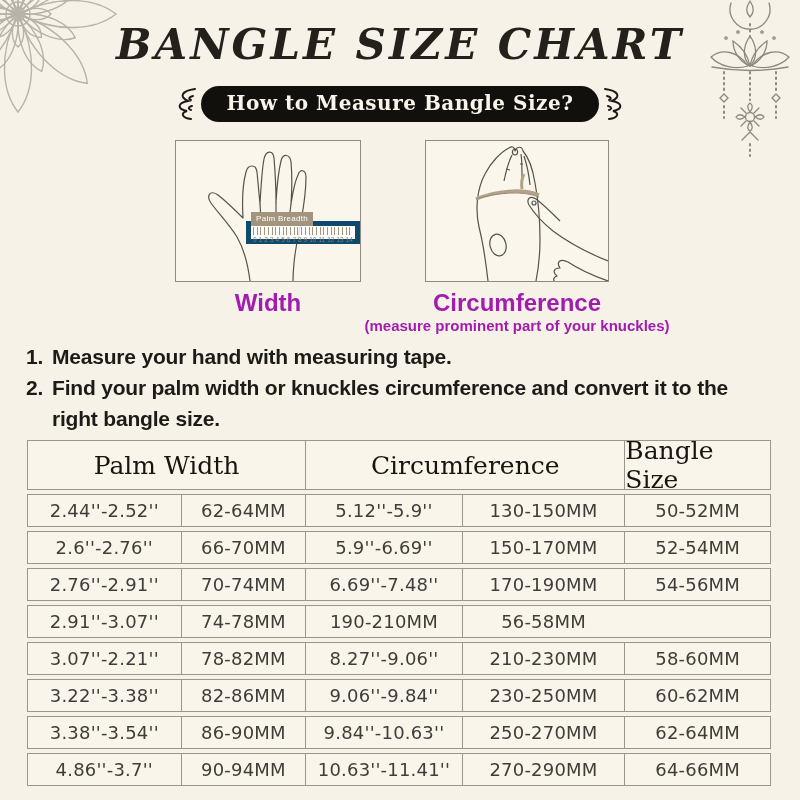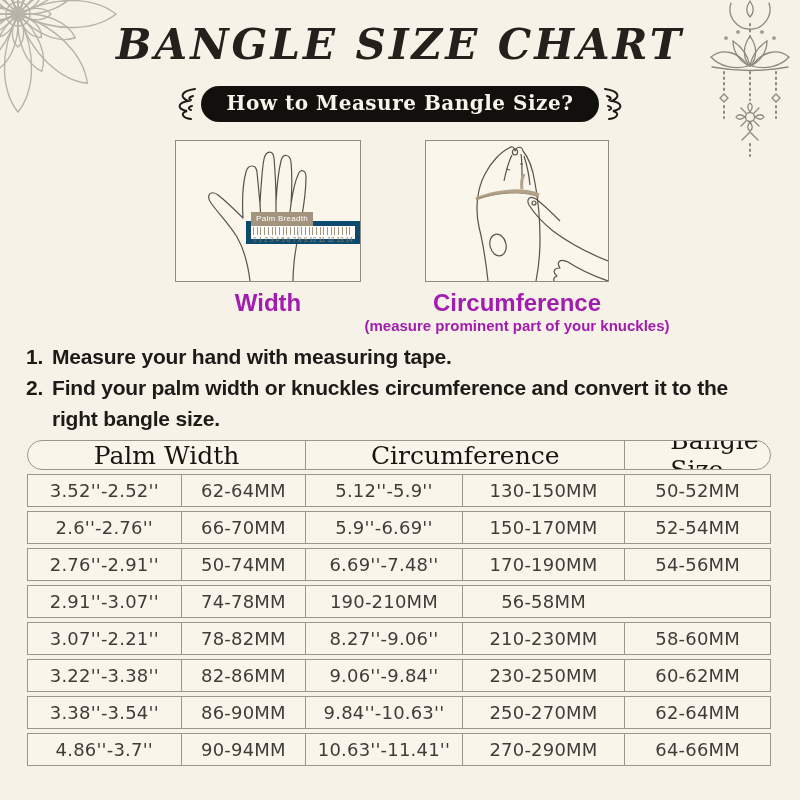--- a/index.html
+++ b/index.html
@@ -45,29 +45,29 @@
 
   
   .instructions{position:absolute;left:26px;top:341px;width:748px;color:#1d1b18;}
   .inst-item{display:flex;font-size:21px;line-height:31px;font-weight:bold;letter-spacing:-0.2px;}
   .inst-num{flex:0 0 26px;}
   .inst-text{flex:0 0 700px;max-width:700px;}
 
   
   .size-table{position:absolute;left:27px;top:440px;width:744px;}
   .t-head,.t-row{display:flex;box-sizing:border-box;border:1px solid #9b968c;background:#faf5ea;}
-  .t-head{height:30px;border-radius:17px;}
+  .t-head{height:50px;}
   .t-row{height:33px;margin-top:4px;}
   .h-cell,.t-cell{display:flex;align-items:center;justify-content:center;
                   box-sizing:border-box;border-left:1px solid #9b968c;overflow:hidden;}
   .h-cell:first-child,.t-cell:first-child{border-left:none;}
   .h-cell{font-family:"DejaVu Serif", serif;font-size:25px;color:#181511;}
   .h-cell:nth-child(1){flex:0 0 37.36%;}
   .h-cell:nth-child(2){flex:0 0 43.01%;}
-  .h-cell:nth-child(3){flex:0 0 19.63%;padding-left:45px;}
+  .h-cell:nth-child(3){flex:0 0 19.63%;}
   .t-cell{font-family:"DejaVu Sans", sans-serif;font-size:18px;color:#3f3d39;letter-spacing:0.2px;}
   .t-cell:nth-child(1){flex:0 0 20.56%;}
   .t-cell:nth-child(2){flex:0 0 16.80%;}
   .t-cell:nth-child(3){flex:0 0 21.10%;}
   .t-cell:nth-child(4){flex:0 0 21.91%;}
   .t-cell:nth-child(5){flex:0 0 19.63%;}
 </style>
 </head>
 <body>
 
@@ -240,36 +240,36 @@
   </div>
 
   <div class="size-table">
     <div class="t-head">
       <div class="h-cell">Palm Width</div>
       <div class="h-cell">Circumference</div>
       <div class="h-cell">Bangle Size</div>
     </div>
     <div>
         <div class="t-row">
-          <div class="t-cell">3.52''-2.52''</div>
+          <div class="t-cell">2.44''-2.52''</div>
           <div class="t-cell">62-64MM</div>
           <div class="t-cell">5.12''-5.9''</div>
           <div class="t-cell">130-150MM</div>
           <div class="t-cell">50-52MM</div>
         </div>
         <div class="t-row">
           <div class="t-cell">2.6''-2.76''</div>
           <div class="t-cell">66-70MM</div>
           <div class="t-cell">5.9''-6.69''</div>
           <div class="t-cell">150-170MM</div>
           <div class="t-cell">52-54MM</div>
         </div>
         <div class="t-row">
           <div class="t-cell">2.76''-2.91''</div>
-          <div class="t-cell">50-74MM</div>
+          <div class="t-cell">70-74MM</div>
           <div class="t-cell">6.69''-7.48''</div>
           <div class="t-cell">170-190MM</div>
           <div class="t-cell">54-56MM</div>
         </div>
         <div class="t-row">
           <div class="t-cell">2.91''-3.07''</div>
           <div class="t-cell">74-78MM</div>
           <div class="t-cell">190-210MM</div>
           <div class="t-cell">56-58MM</div>
         </div>

